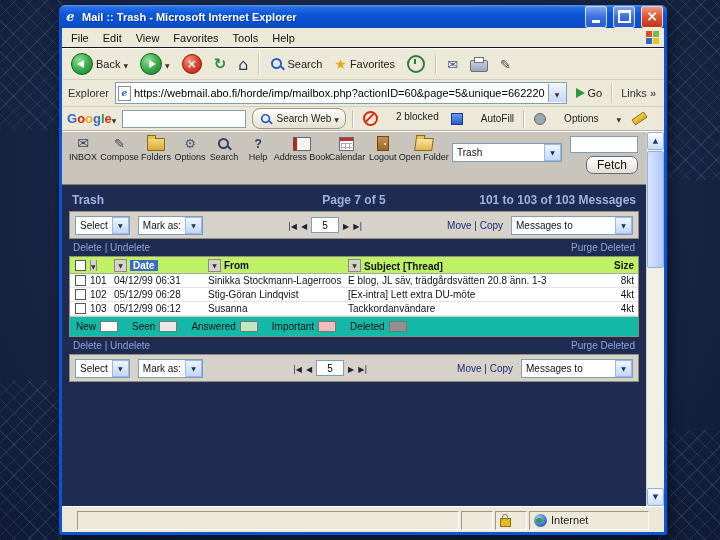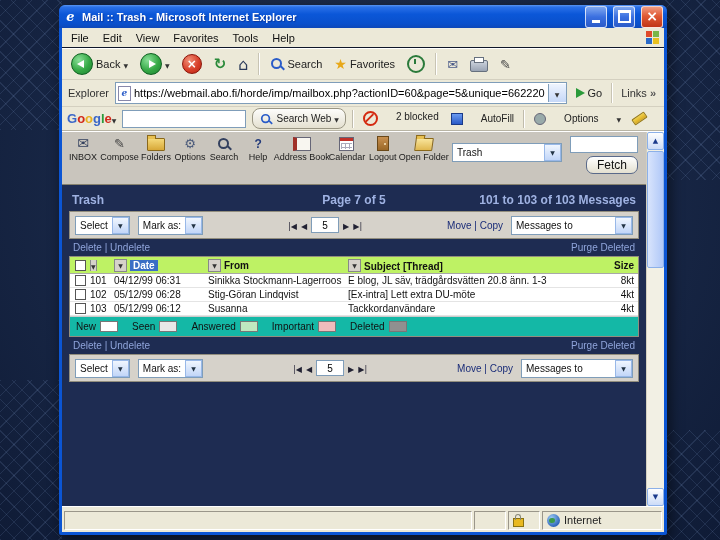--- a/index.html
+++ b/index.html
@@ -109,21 +109,21 @@
   .page{flex:1;background:#1e2c52;overflow:hidden;display:flex;flex-direction:column;min-width:0}
   .vscroll{width:17px;flex:none;background:#f2f0e4;display:flex;flex-direction:column;border-left:1px solid #d4d0c0}
   .sbtn{height:16px;flex:none;background:linear-gradient(#fefefe,#ccdcf8);border:1px solid #8cb0e8;border-radius:2px;
         display:flex;align-items:center;justify-content:center;color:#1a3a8c}
   .s-up::after{content:"▲";font:7px "DejaVu Sans",sans-serif}
   .s-down::after{content:"▼";font:7px "DejaVu Sans",sans-serif}
   .sthumb{height:115px;margin:1px 0;background:linear-gradient(90deg,#d8e4fc,#b0c8f8);
           border:1px solid #8cb0e8;border-radius:2px}
   .sfill{flex:1}
 
-  .statusbar{height:22px;flex:none;display:flex;align-items:center;gap:2px;padding:2px 2px 1px;
+  .statusbar{height:22px;flex:none;display:flex;align-items:center;gap:2px;padding:2px 15px 1px;
              border-top:1px solid #fff;font-size:11px;color:#222}
   .sp{height:17px;border:1px solid;border-color:#9a968a #fff #fff #9a968a;display:flex;align-items:center;
       padding:0 4px;gap:4px}
   .sp.main{flex:1}
   .sp.tiny{width:22px}
   .sp.zone{width:110px}
   .globe{width:13px;height:13px;border-radius:50%;flex:none;position:relative;
          background:radial-gradient(circle at 35% 30%,#9ac8f4,#2a62b8 75%)}
   .globe::after{content:"";position:absolute;left:2px;top:4px;width:6px;height:5px;background:#3a9a4a;
          border-radius:50% 40% 50% 40%}

